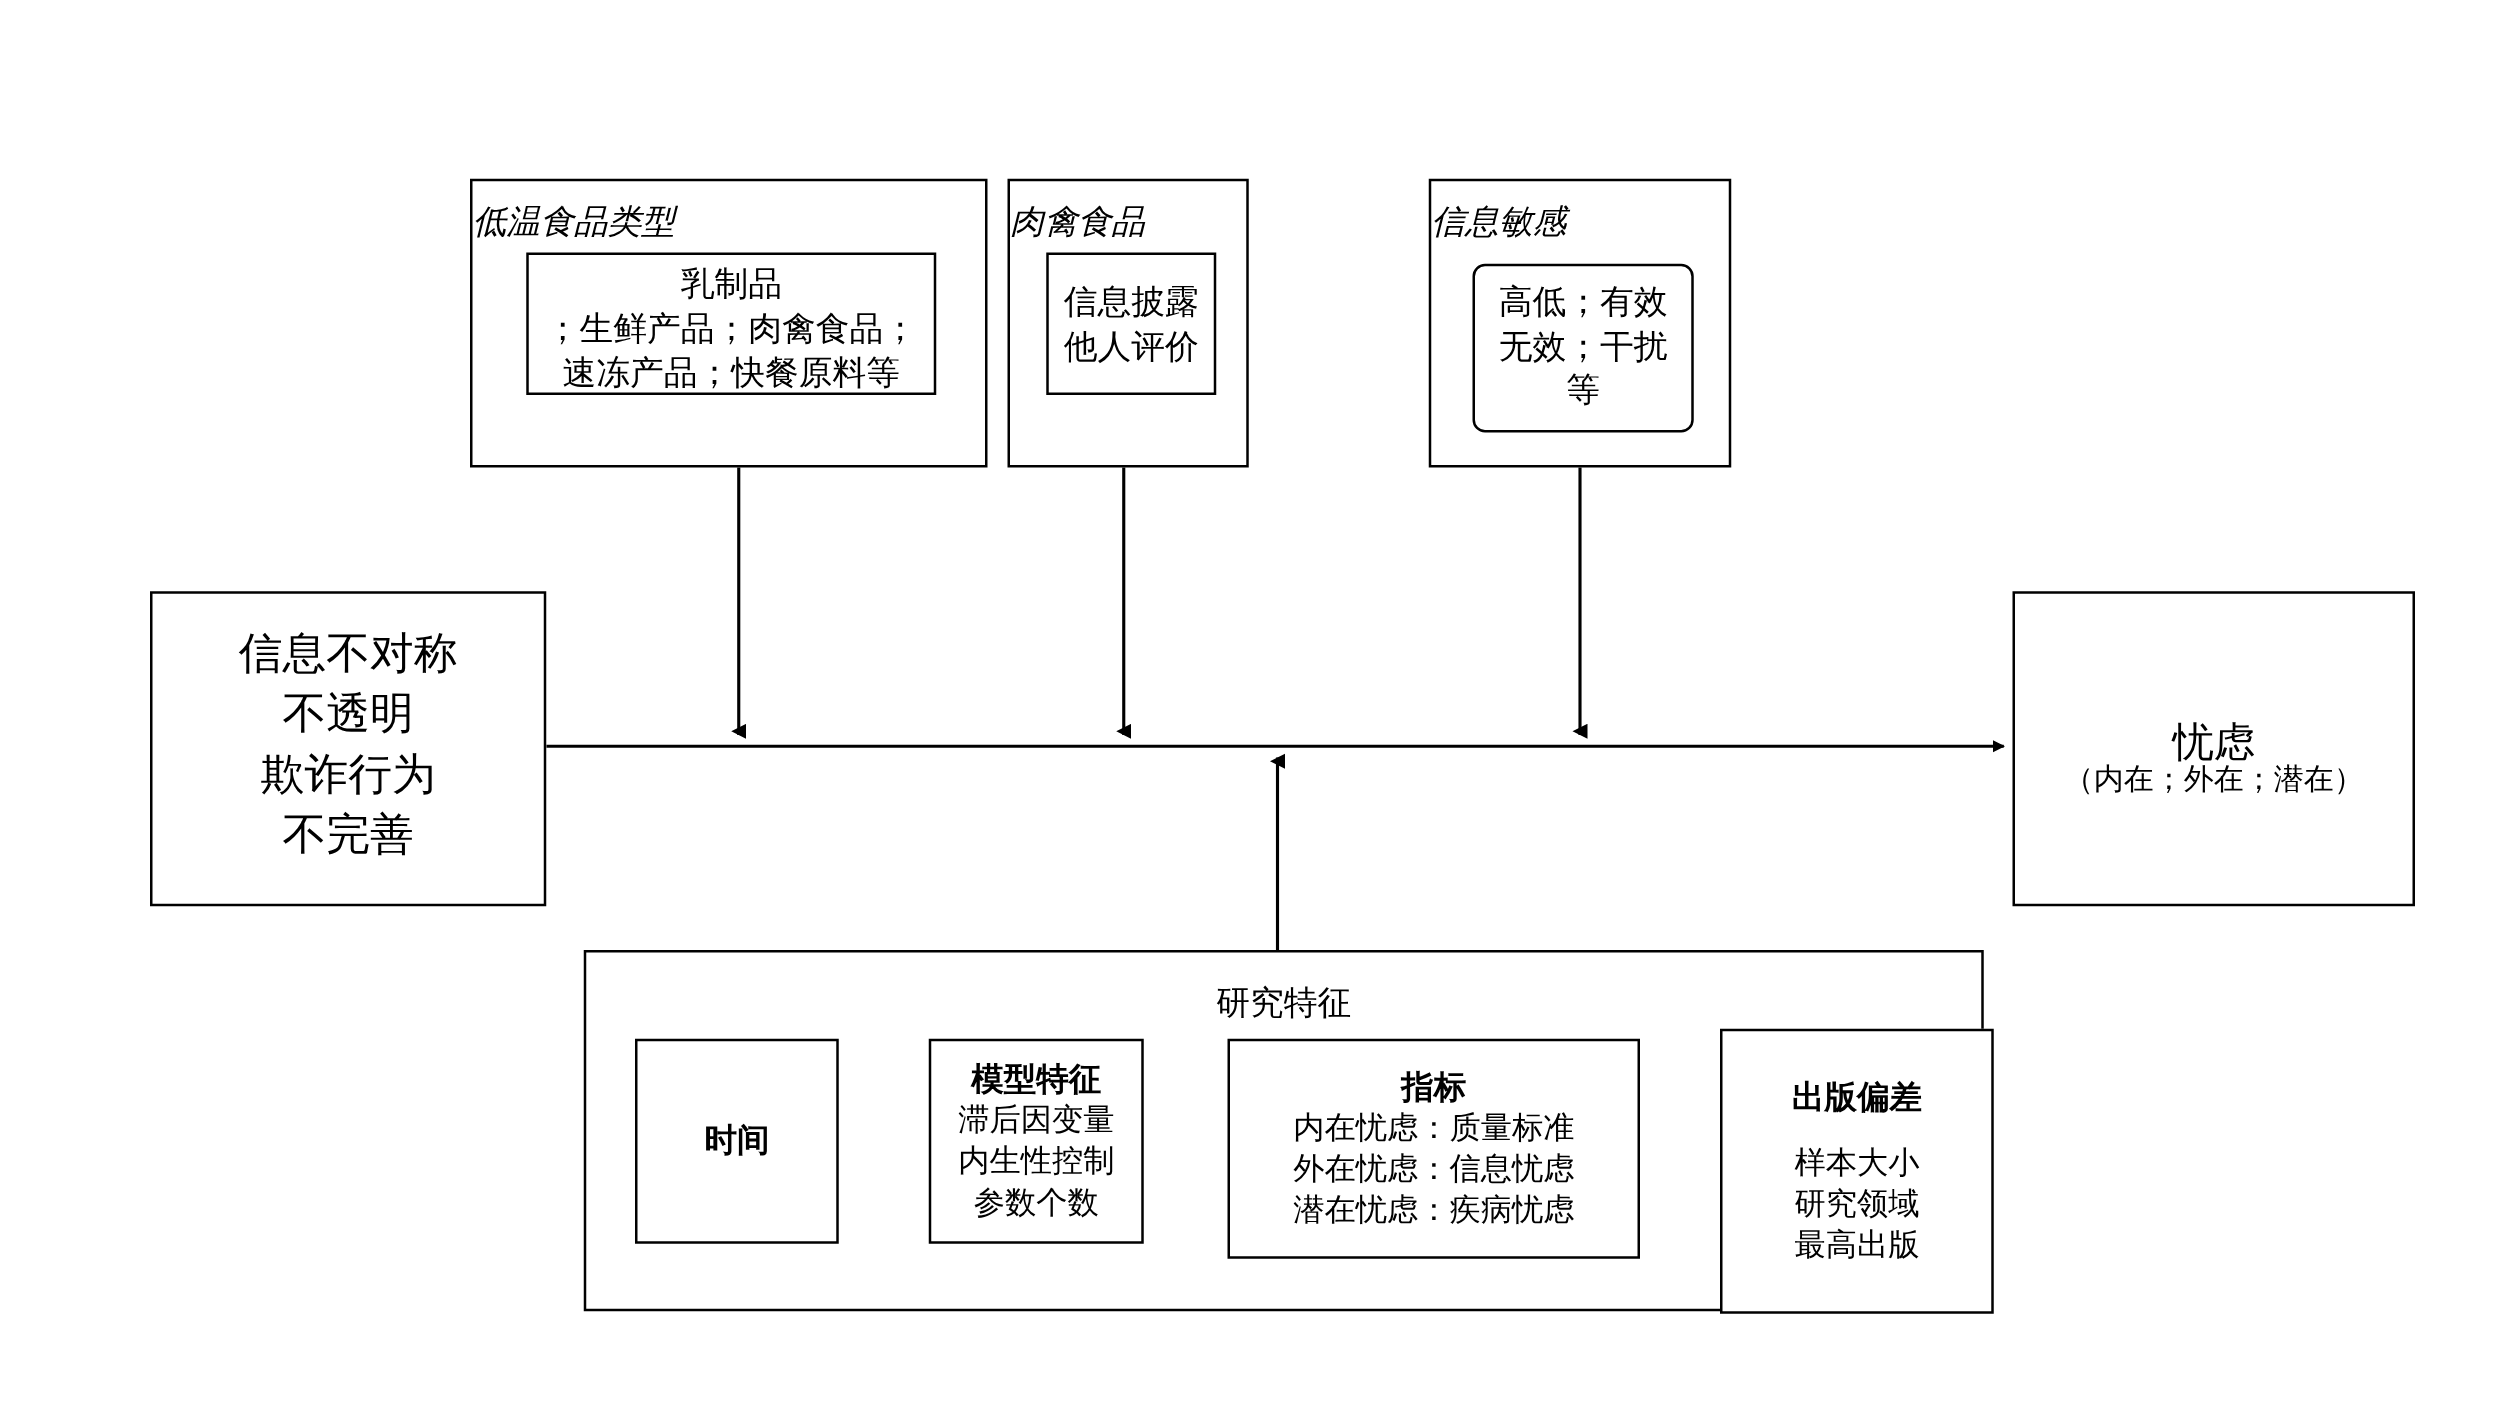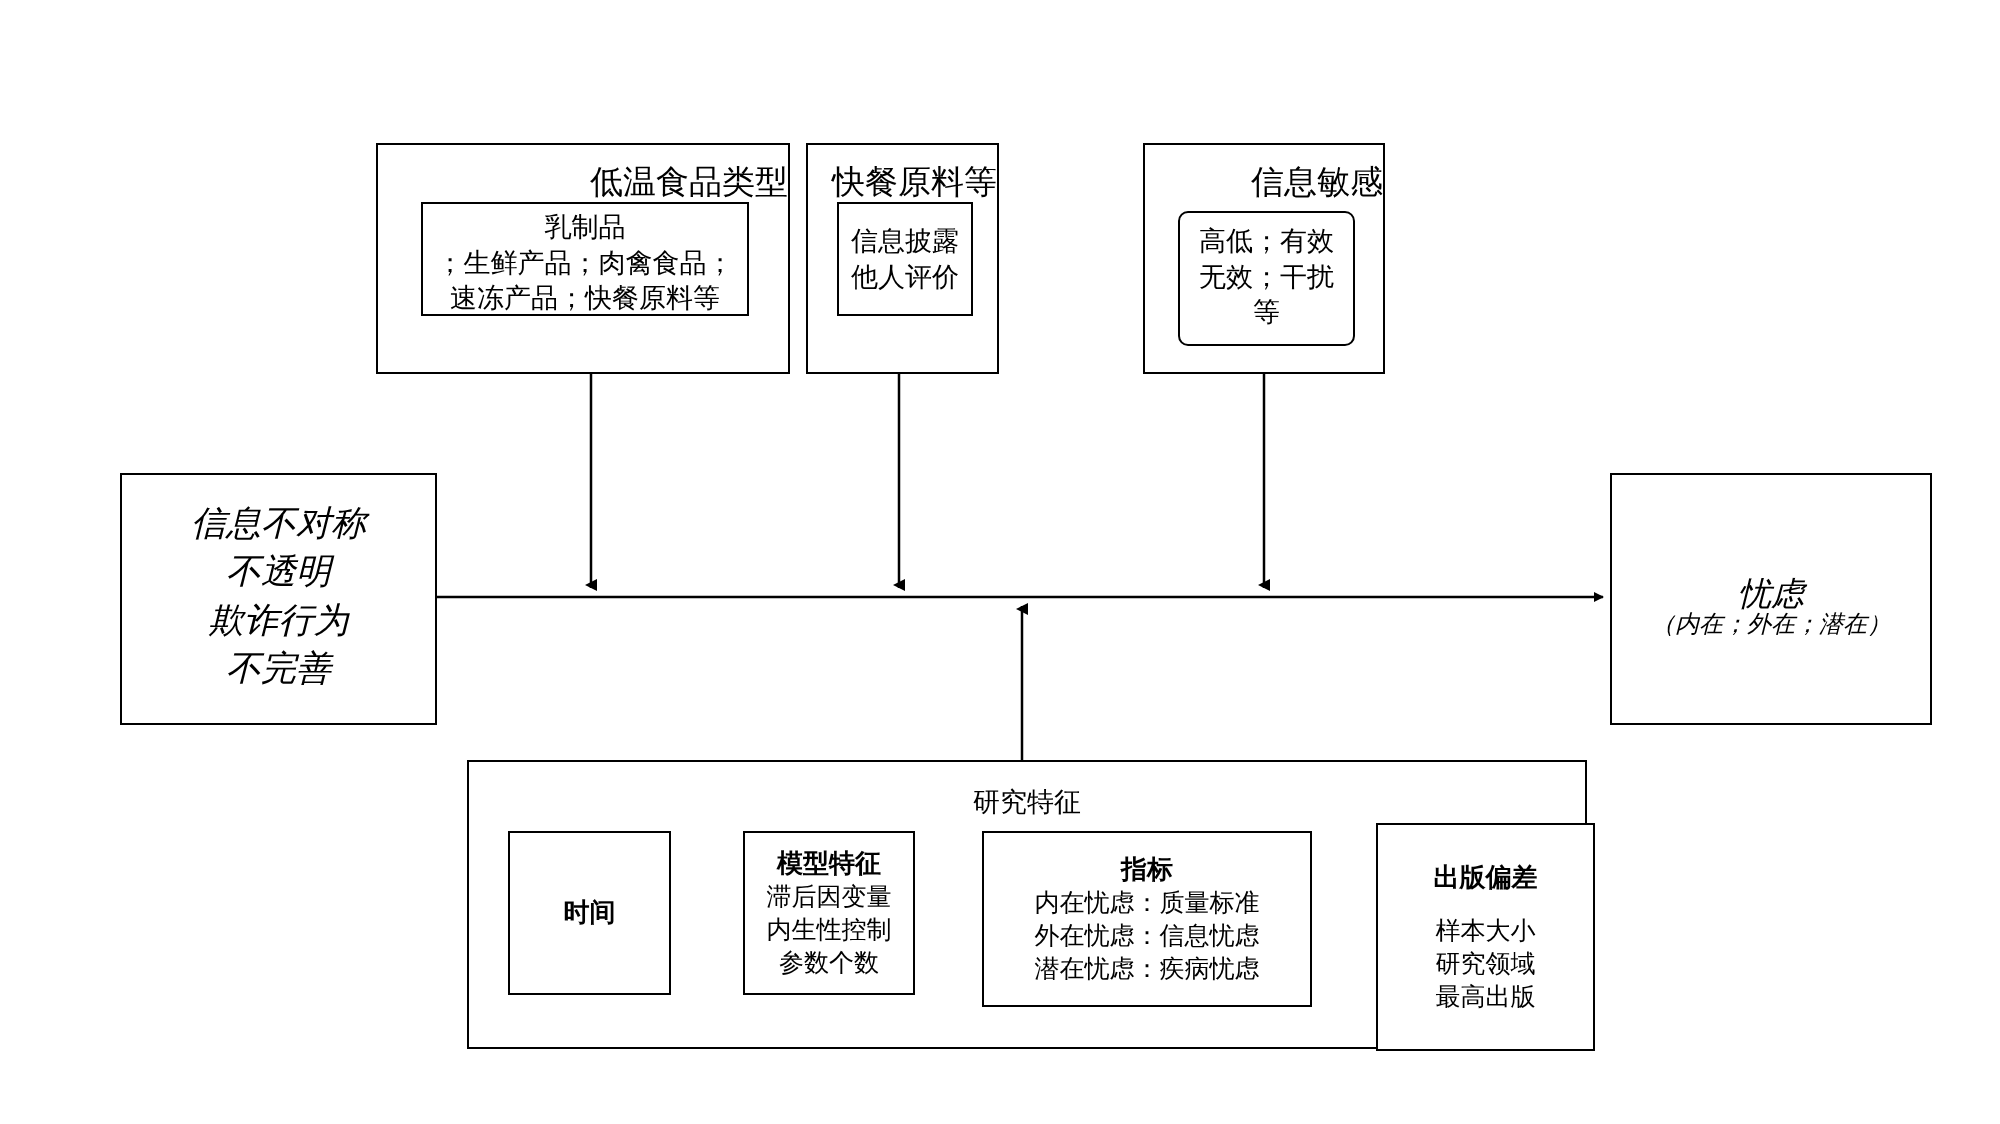--- a/index.html
+++ b/index.html
@@ -29,41 +29,41 @@
     position: absolute;
     box-sizing: border-box;
     border: 2px solid #000000;
     background: #ffffff;
     padding-left: 29px;
   }
   .bx-title {
     position: absolute;
     left: 0;
     right: 0;
-    text-align: right;
-    font-size: 33px;
+    text-align: left;
+    font-size: 27px;
     line-height: 1.25;
     white-space: pre-line;
+    font-style: italic;
   }
   .bx-body {
     position: absolute;
     left: 0;
     right: 0;
     text-align: center;
     font-size: 27px;
     line-height: 1.32;
     white-space: pre-line;
   }
   .center-text {
     position: absolute;
     left: 0;
     right: 0;
     text-align: center;
     white-space: pre-line;
-    font-style: italic;
   }
   .big-text {
     font-size: 35px;
     line-height: 1.38;
   }
   .med-text {
     font-size: 24px;
     line-height: 1.34;
   }
   .sub-head {
@@ -135,21 +135,21 @@
   <div class="box" style="left:376px; top:143px; width:414px; height:231px;">
     <div class="bx-title" style="top:16px;">低温食品类型</div>
     <div class="inner-box" style="left:43px; top:57px; width:328px; height:114px;">
       <div class="bx-body" style="top:6px;">乳制品
 ；生鲜产品；肉禽食品；
 速冻产品；快餐原料等</div>
     </div>
   </div>
 
   <div class="box" style="left:806px; top:143px; width:193px; height:231px;">
-    <div class="bx-title" style="top:16px;">快餐原料等</div>
+    <div class="bx-title" style="top:16px;">肉禽食品</div>
     <div class="inner-box" style="left:29px; top:57px; width:136px; height:114px;">
       <div class="bx-body" style="top:20px;">信息披露
 他人评价</div>
     </div>
   </div>
 
   <div class="box" style="left:1143px; top:143px; width:242px; height:231px;">
     <div class="bx-title" style="top:16px;">信息敏感</div>
     <div class="inner-box" style="left:33px; top:66px; width:177px; height:135px;border-radius:10px;">
       <div class="bx-body" style="top:11px;">高低；有效

